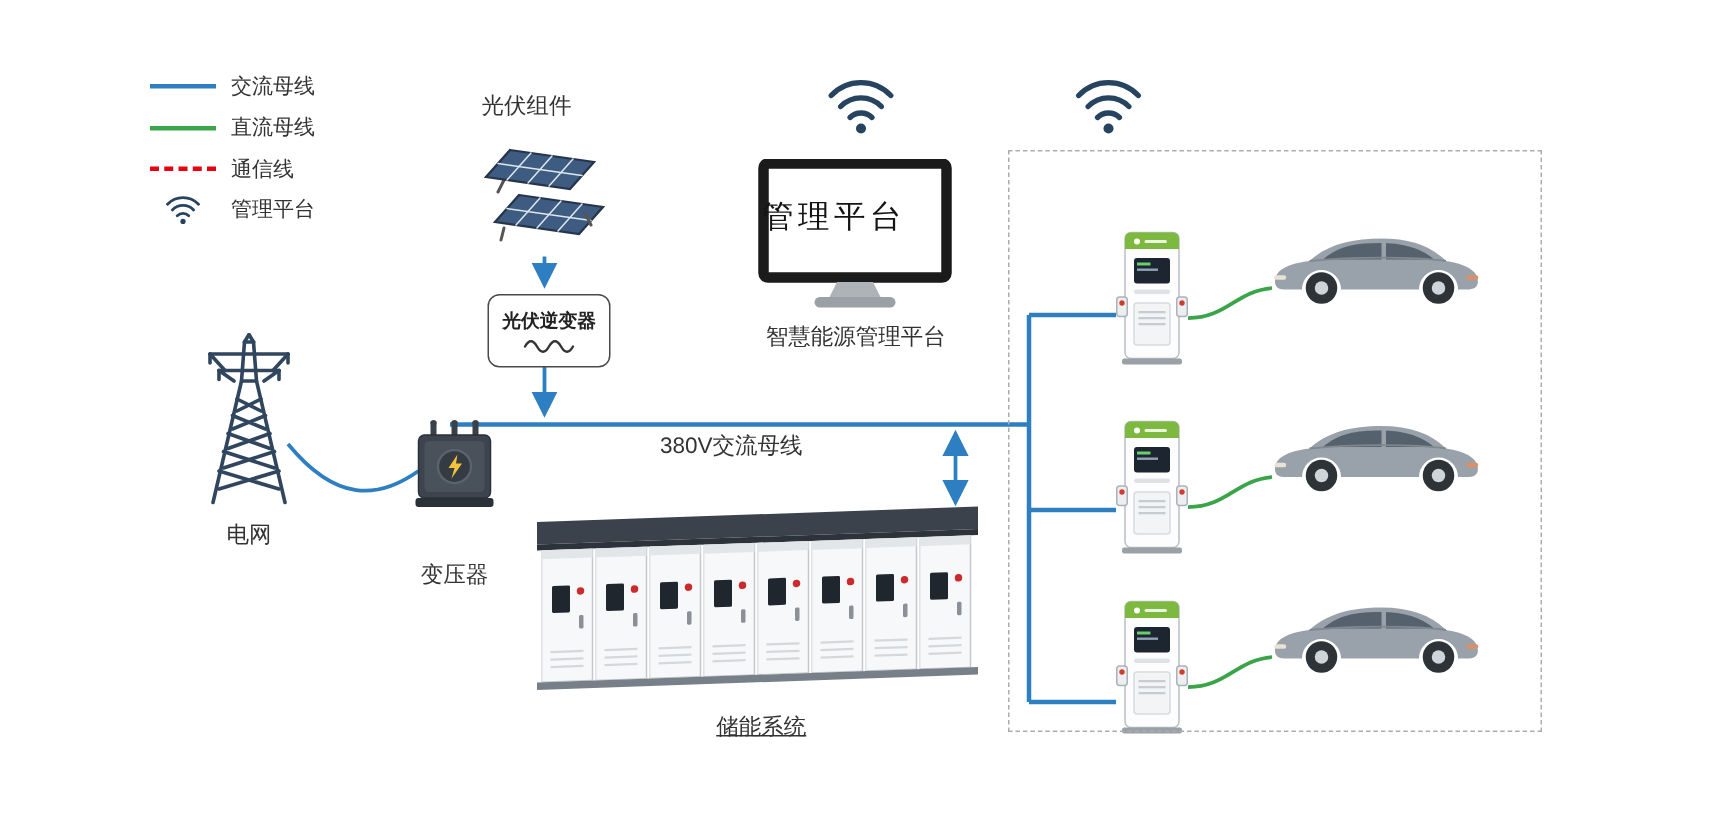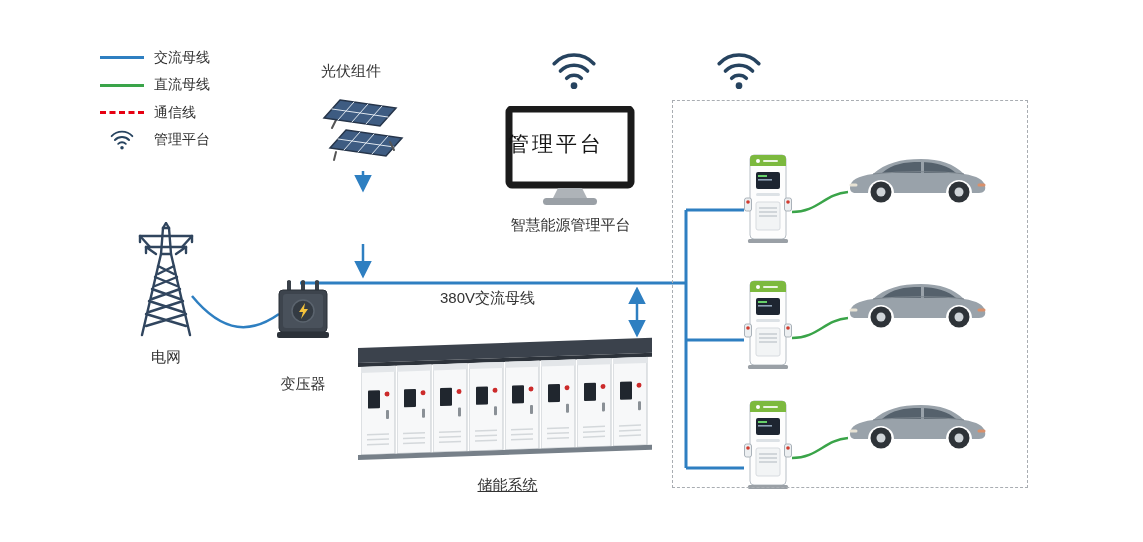--- a/index.html
+++ b/index.html
@@ -195,20 +195,26 @@
         <svg width="24" height="22" viewBox="0 0 44 40">
             <use href="#wifi"></use>
           </svg>
       </span>
       <span class="lg-label">管理平台</span>
     </div>
   </div>
 
   <div class="lbl" style="left:299px;top:62px;width:104px;">光伏组件</div>
 
+  <div class="inverter-box">
+    <span>光伏逆变器</span>
+    <svg width="36" height="10" viewBox="0 0 36 10">
+      <path d="M2,5 q4,-7 8,0 t8,0 t8,0 t8,0" fill="none" stroke="#333" stroke-width="1.6" stroke-linecap="round"></path>
+    </svg>
+  </div>
 
   <div class="screen-text">管理平台</div>
   <div class="lbl" style="left:488px;top:216px;width:165px;text-align:center;">智慧能源管理平台</div>
 
   <div class="lbl" style="left:430px;top:289px;width:115px;">380V交流母线</div>
 
   <div class="lbl" style="left:138px;top:348px;width:56px;">电网</div>
   <div class="lbl" style="left:273px;top:349px;width:60px;margin-top:26px;">变压器</div>
   <div class="lbl" style="left:460px;top:476px;width:95px;text-decoration:underline;">储能系统</div>
 

